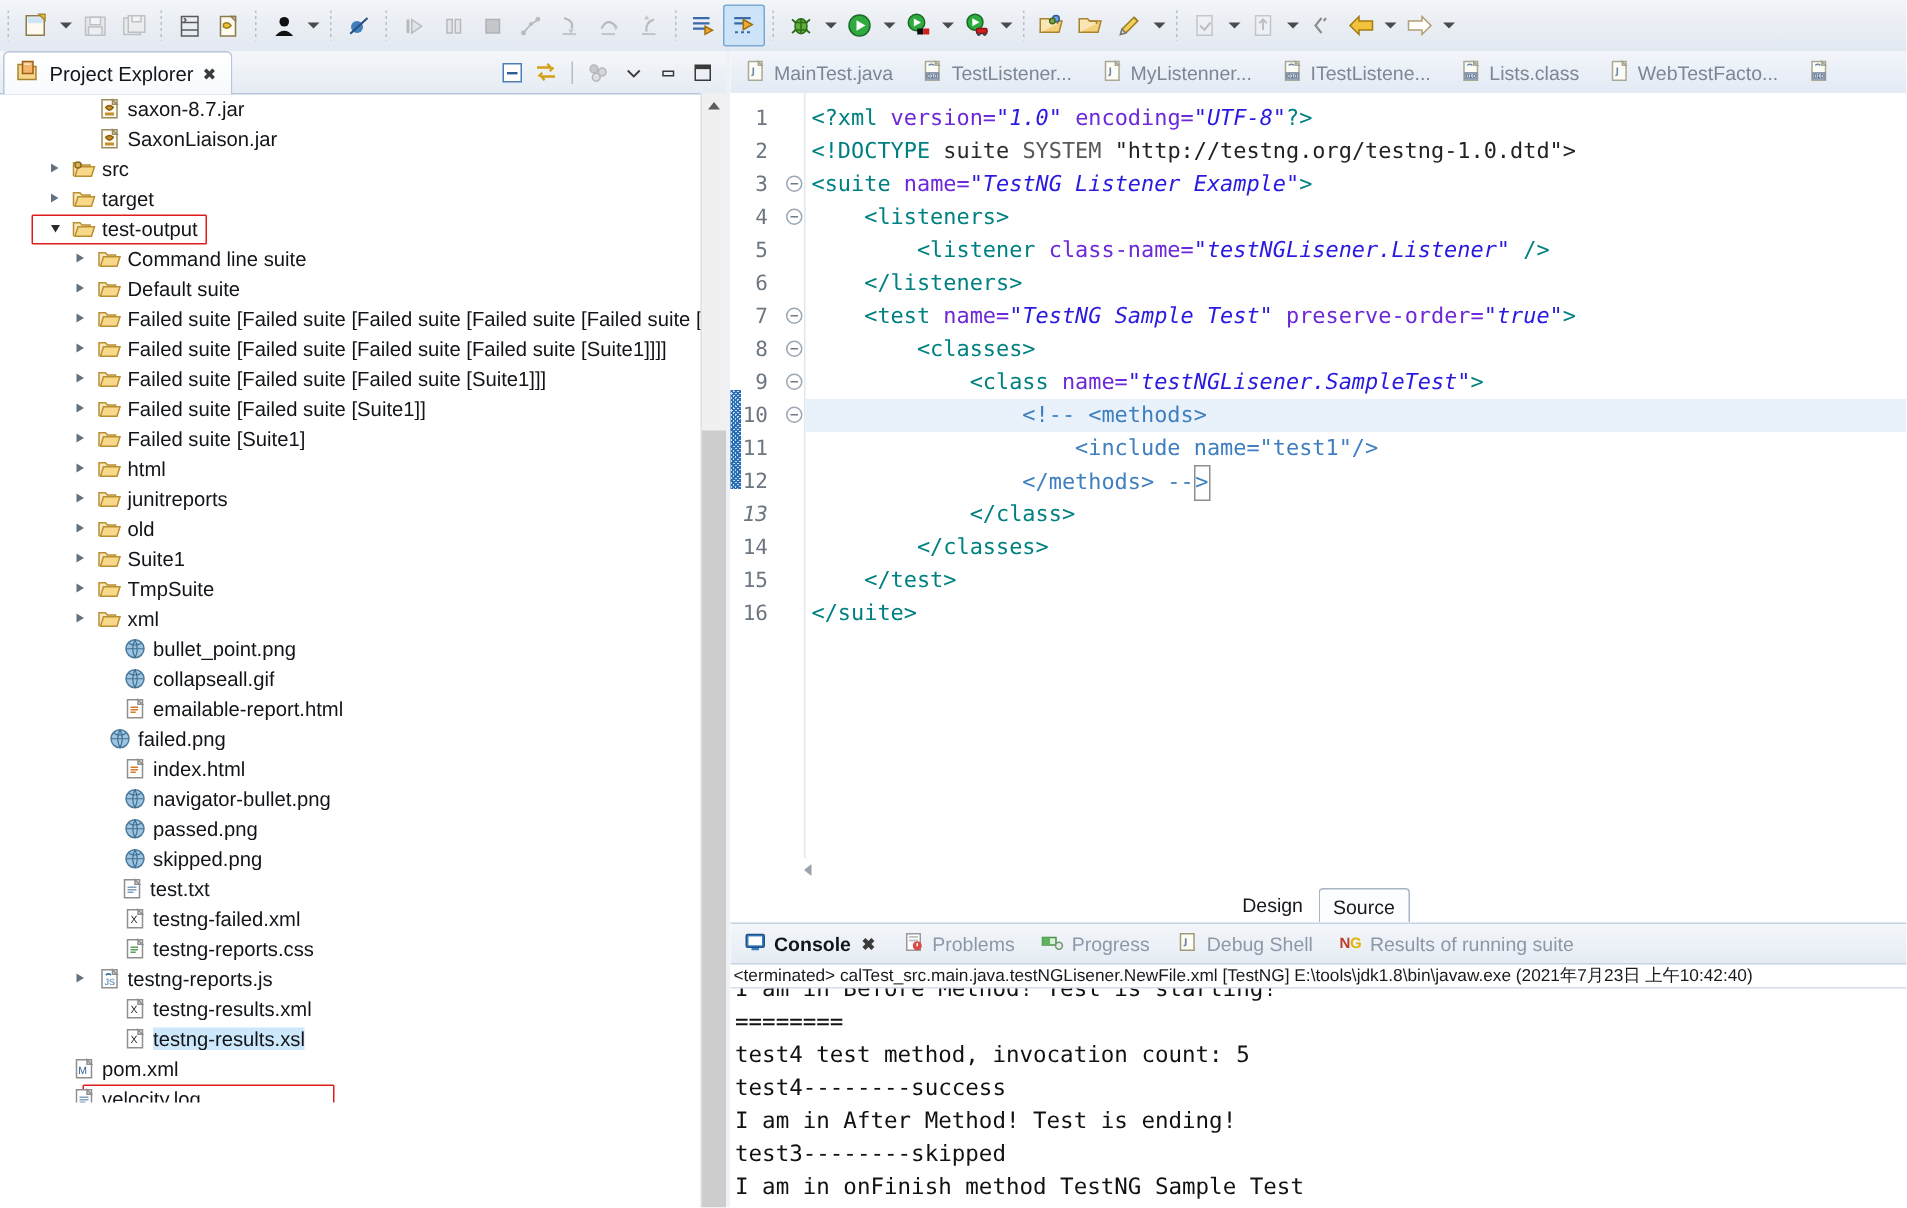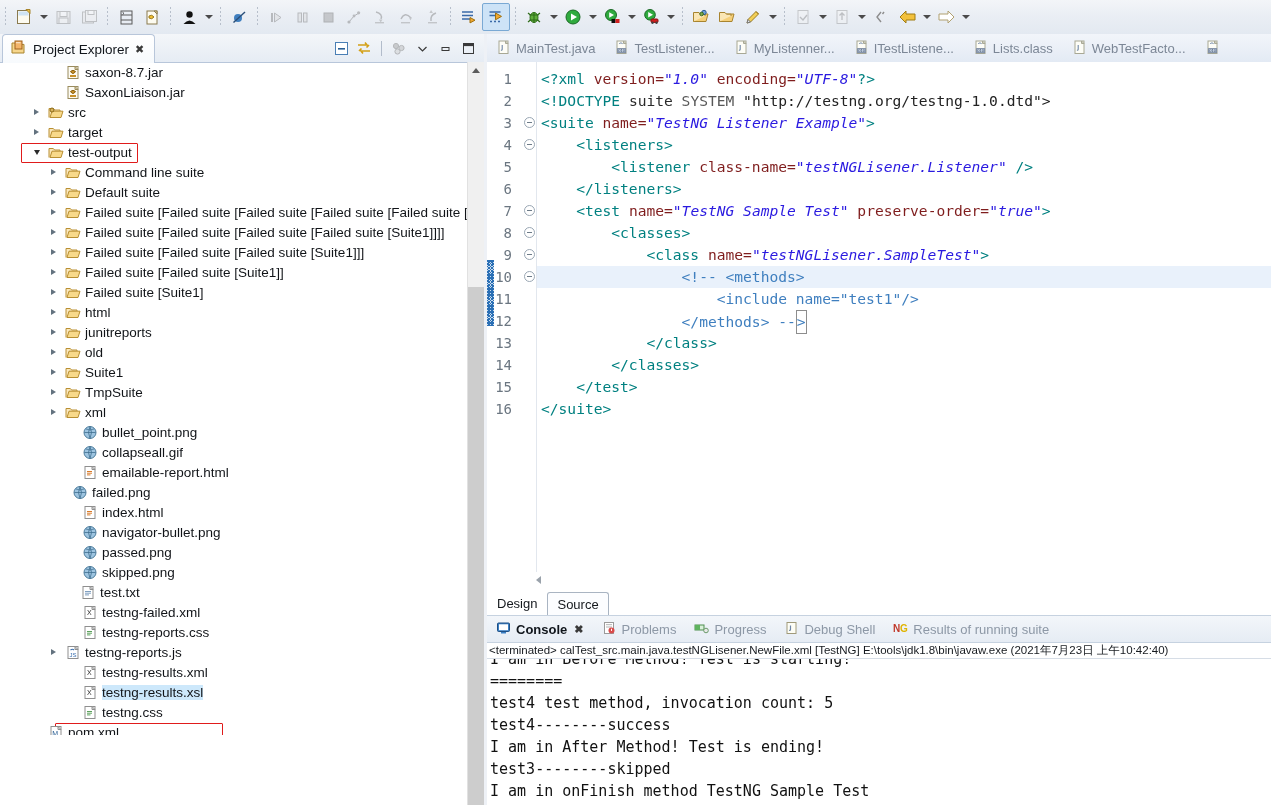--- a/index.html
+++ b/index.html
@@ -102,33 +102,33 @@
   .lnum{position:absolute;right:24px;font-family:"DejaVu Sans Mono",monospace;font-size:14px;color:#6b7681;text-align:right;}
   .fold{position:absolute;left:30px;width:11px;height:11px;}
   .fold i{display:block;width:9px;height:9px;border:1px solid #9aa7b4;border-radius:50%;position:relative;background:#fff;}
   .fold i:after{content:"";position:absolute;left:2px;top:3.5px;width:5px;height:1px;background:#6d7b88;}
   .gutter-line{position:absolute;left:49px;top:0;width:1px;height:538px;background:#e2e7ee;}
   .code{position:absolute;left:50px;top:0;width:734px;height:538px;
         font-family:"DejaVu Sans Mono",monospace;font-size:14.6px;line-height:22px;white-space:pre;}
   .cl{position:absolute;left:4px;height:22px;line-height:22px;}
   .hl-line{position:absolute;left:50px;width:734px;height:22px;background:#e9f1fb;}
   .tagc{color:#008080;}
-  .attrn{color:#7f1d1d;}
+  .attrn{color:#6d28d9;}
   .attrv{color:#2a1ae0;font-style:italic;}
   .plain{color:#2a2a2a;}
   .cmt{color:#3f7fbf;}
   .dtd{color:#585858;}
   .str-plain{color:#222;}
   .caretbox{display:inline-block;border:1px solid #8d8d8d;}
 
   .ed-hscroll{position:absolute;left:0;top:538px;width:784px;height:17px;background:#ffffff;}
   .ed-hscroll .lf{position:absolute;left:44px;top:1px;width:14px;height:14px;display:flex;align-items:center;justify-content:center;}
   .ed-hscroll .lf i{display:block;width:0;height:0;border-top:4px solid transparent;border-bottom:4px solid transparent;border-right:5px solid #9aa2ab;}
 
-  .dstabs{position:absolute;left:0;top:555px;width:784px;height:26px;background:#ffffff;display:flex;align-items:flex-end;}
+  .dstabs{position:absolute;left:0;top:555px;width:784px;height:26px;background:#ffffff;display:flex;align-items:flex-end;justify-content:center;}
   .dstab{height:22px;padding:0 9px;display:flex;align-items:center;font-size:13px;color:#14181d;
          border:1px solid #ffffff;}
   .dstab.outl{border:1px solid #a9b4c2;border-bottom:none;border-radius:3px 3px 0 0;background:#fcfdff;}
 
   .console-sec{position:absolute;left:0;top:581px;width:784px;height:224px;background:#ffffff;border-top:1px solid #c6d2e0;}
   .cons-tabs{position:absolute;left:0;top:0;width:784px;height:26px;
      background:linear-gradient(to bottom,#f3f6fa,#e6ecf4);border-bottom:1px solid #c6d2e0;
      display:flex;align-items:center;}
   .cons-tab{display:flex;align-items:center;gap:5px;padding:0 9px;height:26px;font-size:13px;color:#8d98a6;white-space:nowrap;}
   .cons-tab.active{color:#10151b;font-weight:bold;}
@@ -848,33 +848,20 @@
           <span class="ricon" style="margin-left: 5px;">
             <svg width="16" height="15" viewBox="0 0 16 15">
               <rect x="3" y="1.5" width="10" height="12" fill="#ffffff" stroke="#8f8f8f"></rect>
               <path d="M10 1.5 l3 3 h-3 z" fill="#e4e4e4" stroke="#8f8f8f"></path>
               <text x="5" y="10" font-size="7" font-family="Liberation Sans" fill="#2a2a2a">X</text>
             </svg>
           </span>
           <span class="rlabel">testng-results.xsl</span>
         </div>
         <div class="redbox" style="left: 55px; top: 661px; width: 165.6px; height: 18px;"></div>
-        <div class="row" style="padding-left: 65px;">
-          <span class="twisty none">
-            <i></i>
-          </span>
-          <span class="ricon" style="margin-left: 5px;">
-            <svg width="16" height="15" viewBox="0 0 16 15">
-              <rect x="3" y="1.5" width="10" height="12" fill="#ffffff" stroke="#8f8f8f"></rect>
-              <path d="M10 1.5 l3 3 h-3 z" fill="#e4e4e4" stroke="#8f8f8f"></path>
-              <path d="M5 6.5 h5 M5 8.2 h5 M5 9.9 h3.5" stroke="#5ca05c" stroke-width="1"></path>
-            </svg>
-          </span>
-          <span class="rlabel">testng.css</span>
-        </div>
         <div class="row" style="padding-left: 31px;">
           <span class="twisty none">
             <i></i>
           </span>
           <span class="ricon" style="margin-left: 5px;">
             <svg width="16" height="15" viewBox="0 0 16 15">
               <rect x="3" y="1.5" width="10" height="12" fill="#ffffff" stroke="#8f8f8f"></rect>
               <path d="M10 1.5 l3 3 h-3 z" fill="#e4e4e4" stroke="#8f8f8f"></path>
               <text x="4.2" y="11" font-size="7" font-family="Liberation Sans" fill="#2a5f95">M</text>
             </svg>
@@ -1002,21 +989,21 @@
           <div class="lnum" style="top: 182px; line-height: 22px;">9</div>
           <div class="fold" style="top: 187px;">
             <i></i>
           </div>
           <div class="lnum" style="top: 204px; line-height: 22px;">10</div>
           <div class="fold" style="top: 209px;">
             <i></i>
           </div>
           <div class="lnum" style="top: 226px; line-height: 22px;">11</div>
           <div class="lnum" style="top: 248px; line-height: 22px;">12</div>
-          <div class="lnum" style="top: 270px; line-height: 22px;">13</div>
+          <div class="lnum" style="top: 270px; line-height: 22px; font-style: italic;">13</div>
           <div class="lnum" style="top: 292px; line-height: 22px;">14</div>
           <div class="lnum" style="top: 314px; line-height: 22px;">15</div>
           <div class="lnum" style="top: 336px; line-height: 22px;">16</div>
         </div>
       <div class="gutter-line"></div>
       <div class="hl-line" style="top: 204px;"></div>
         <div class="code" id="code"><div class="cl" style="top: 6px;"><span class="tagc">&lt;?xml </span><span class="attrn">version=</span><span class="attrv">"1.0"</span><span class="plain"> </span><span class="attrn">encoding=</span><span class="attrv">"UTF-8"</span><span class="tagc">?&gt;</span></div><div class="cl" style="top: 28px;"><span class="tagc">&lt;!DOCTYPE </span><span class="plain">suite </span><span class="dtd">SYSTEM </span><span class="str-plain">"http://testng.org/testng-1.0.dtd"&gt;</span></div><div class="cl" style="top: 50px;"><span class="tagc">&lt;suite </span><span class="attrn">name=</span><span class="attrv">"TestNG Listener Example"</span><span class="tagc">&gt;</span></div><div class="cl" style="top: 72px;"><span class="tagc">    &lt;listeners&gt;</span></div><div class="cl" style="top: 94px;"><span class="tagc">        &lt;listener </span><span class="attrn">class-name=</span><span class="attrv">"testNGLisener.Listener"</span><span class="tagc"> /&gt;</span></div><div class="cl" style="top: 116px;"><span class="tagc">    &lt;/listeners&gt;</span></div><div class="cl" style="top: 138px;"><span class="tagc">    &lt;test </span><span class="attrn">name=</span><span class="attrv">"TestNG Sample Test"</span><span class="plain"> </span><span class="attrn">preserve-order=</span><span class="attrv">"true"</span><span class="tagc">&gt;</span></div><div class="cl" style="top: 160px;"><span class="tagc">        &lt;classes&gt;</span></div><div class="cl" style="top: 182px;"><span class="tagc">            &lt;class </span><span class="attrn">name=</span><span class="attrv">"testNGLisener.SampleTest"</span><span class="tagc">&gt;</span></div><div class="cl" style="top: 204px;"><span class="cmt">                &lt;!-- &lt;methods&gt;</span></div><div class="cl" style="top: 226px;"><span class="cmt">                    &lt;include name="test1"/&gt;</span></div><div class="cl" style="top: 248px;"><span class="cmt">                &lt;/methods&gt; --</span><span class="cmt caretbox">&gt;</span></div><div class="cl" style="top: 270px;"><span class="tagc">            &lt;/class&gt;</span></div><div class="cl" style="top: 292px;"><span class="tagc">        &lt;/classes&gt;</span></div><div class="cl" style="top: 314px;"><span class="tagc">    &lt;/test&gt;</span></div><div class="cl" style="top: 336px;"><span class="tagc">&lt;/suite&gt;</span></div></div>
     </div>
 
     <div class="ed-hscroll">

